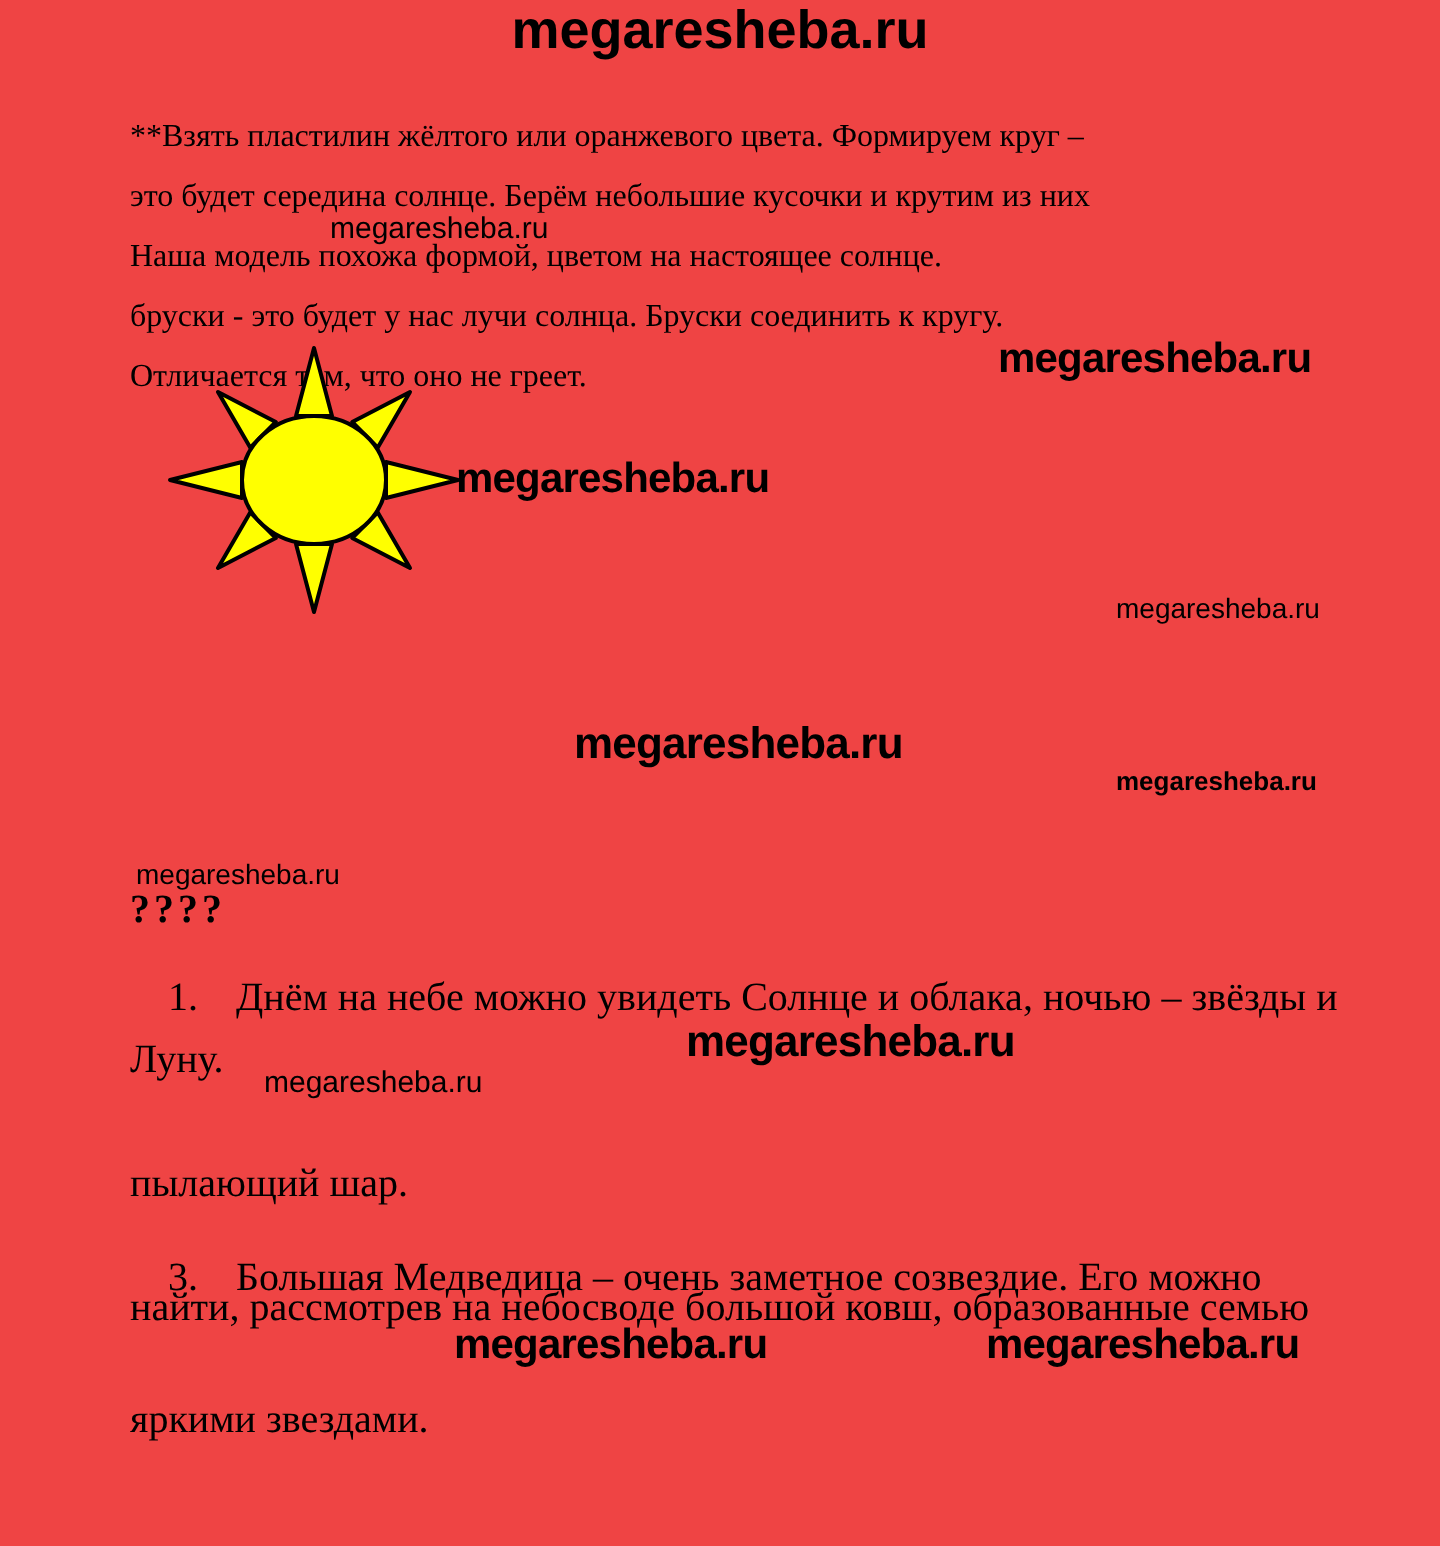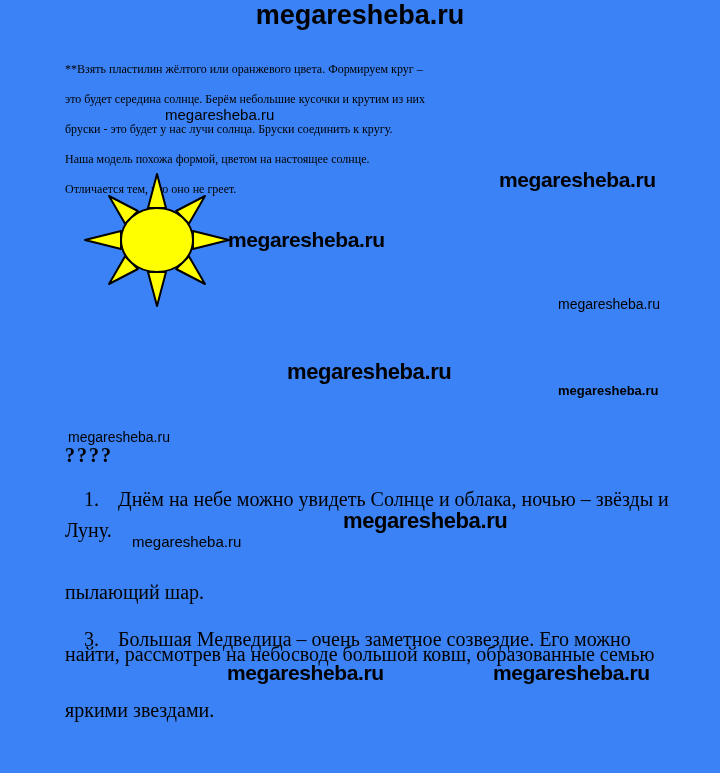--- a/index.html
+++ b/index.html
@@ -1,16 +1,16 @@
 <!DOCTYPE html>
 <html><head>
 <meta charset="utf-8">
 <style>
   html,body{margin:0;padding:0;background:#ffffff;}
-  .page{position:relative;width:720px;height:773px;background:#3b82f6;overflow:hidden;
+  .page{position:relative;width:720px;height:773px;background:#ef4444;overflow:hidden;
         font-family:"Liberation Serif",serif;color:#000;text-decoration:underline;}
 
   
   .wm{position:absolute;font-family:"Liberation Sans",sans-serif;color:#000;
       white-space:nowrap;line-height:1;}
   .wm.b{font-weight:bold;letter-spacing:-0.4px;}
 
   .wm-top{top:2px;left:0;width:720px;text-align:center;font-size:27px;font-weight:bold;}
   .wm-small-1{top:107px;left:165px;font-size:15px;}
   .wm-bold-1{top:169px;left:499px;font-size:21px;}
@@ -18,21 +18,21 @@
   .wm-small-2{top:297px;left:558px;font-size:14px;}
   .wm-bold-center{top:361px;left:287px;font-size:22px;}
   .wm-small-bold{top:384px;left:558px;font-size:13px;font-weight:bold;}
   .wm-small-3{top:430px;left:68px;font-size:14px;}
   .wm-bold-moon{top:510px;left:343px;font-size:22px;}
   .wm-small-4{top:534px;left:132px;font-size:15px;}
   .wm-bottom-left{top:662px;left:227px;font-size:21px;}
   .wm-bottom-right{top:662px;left:493px;font-size:21px;}
 
   
-  .para{position:absolute;top:54px;left:65px;width:620px;font-size:12px;line-height:30px;z-index:1;}
+  .para{position:absolute;top:54px;left:65px;width:620px;font-size:16px;line-height:30px;z-index:1;}
   .para .line{white-space:nowrap;height:30px;}
 
   .qhead{position:absolute;top:444px;left:65px;font-size:20px;font-weight:bold;letter-spacing:2px;}
 
   .ans-line{position:absolute;left:65px;font-size:20px;line-height:26px;white-space:nowrap;z-index:1;text-align:center;}
   .ans-line .num{display:inline-block;width:53px;}
 
   
   .sun{position:absolute;top:170px;left:70px;z-index:2;}
   .sun polygon,.sun ellipse{stroke:#000;stroke-width:2;stroke-linejoin:round;}
@@ -43,22 +43,22 @@
 </head>
 <body>
 
 <div class="page">
 
   <div class="wm wm-top">megaresheba.ru</div>
 
   <div class="para">
     <div class="line">**Взять пластилин жёлтого или оранжевого цвета. Формируем круг –</div>
     <div class="line">это будет середина солнце. Берём небольшие кусочки и крутим из них</div>
+    <div class="line">Наша модель похожа формой, цветом на настоящее солнце.</div>
     <div class="line">бруски - это будет у нас лучи солнца. Бруски соединить к кругу.</div>
-    <div class="line">Наша модель похожа формой, цветом на настоящее солнце.</div>
     <div class="line">Отличается тем, что оно не греет.</div>
   </div>
 
   <div class="wm wm-small-1">megaresheba.ru</div>
   <div class="wm b wm-bold-1">megaresheba.ru</div>
 
   <svg class="sun" width="160" height="140" viewBox="0 0 160 140">
     <polygon points="87,4 78,38 96,38" fill="#ffff00"></polygon>
     <polygon points="87,136 78,102 96,102" fill="#ffff00"></polygon>
     <polygon points="15,70 51,61 51,79" fill="#ffff00"></polygon>

